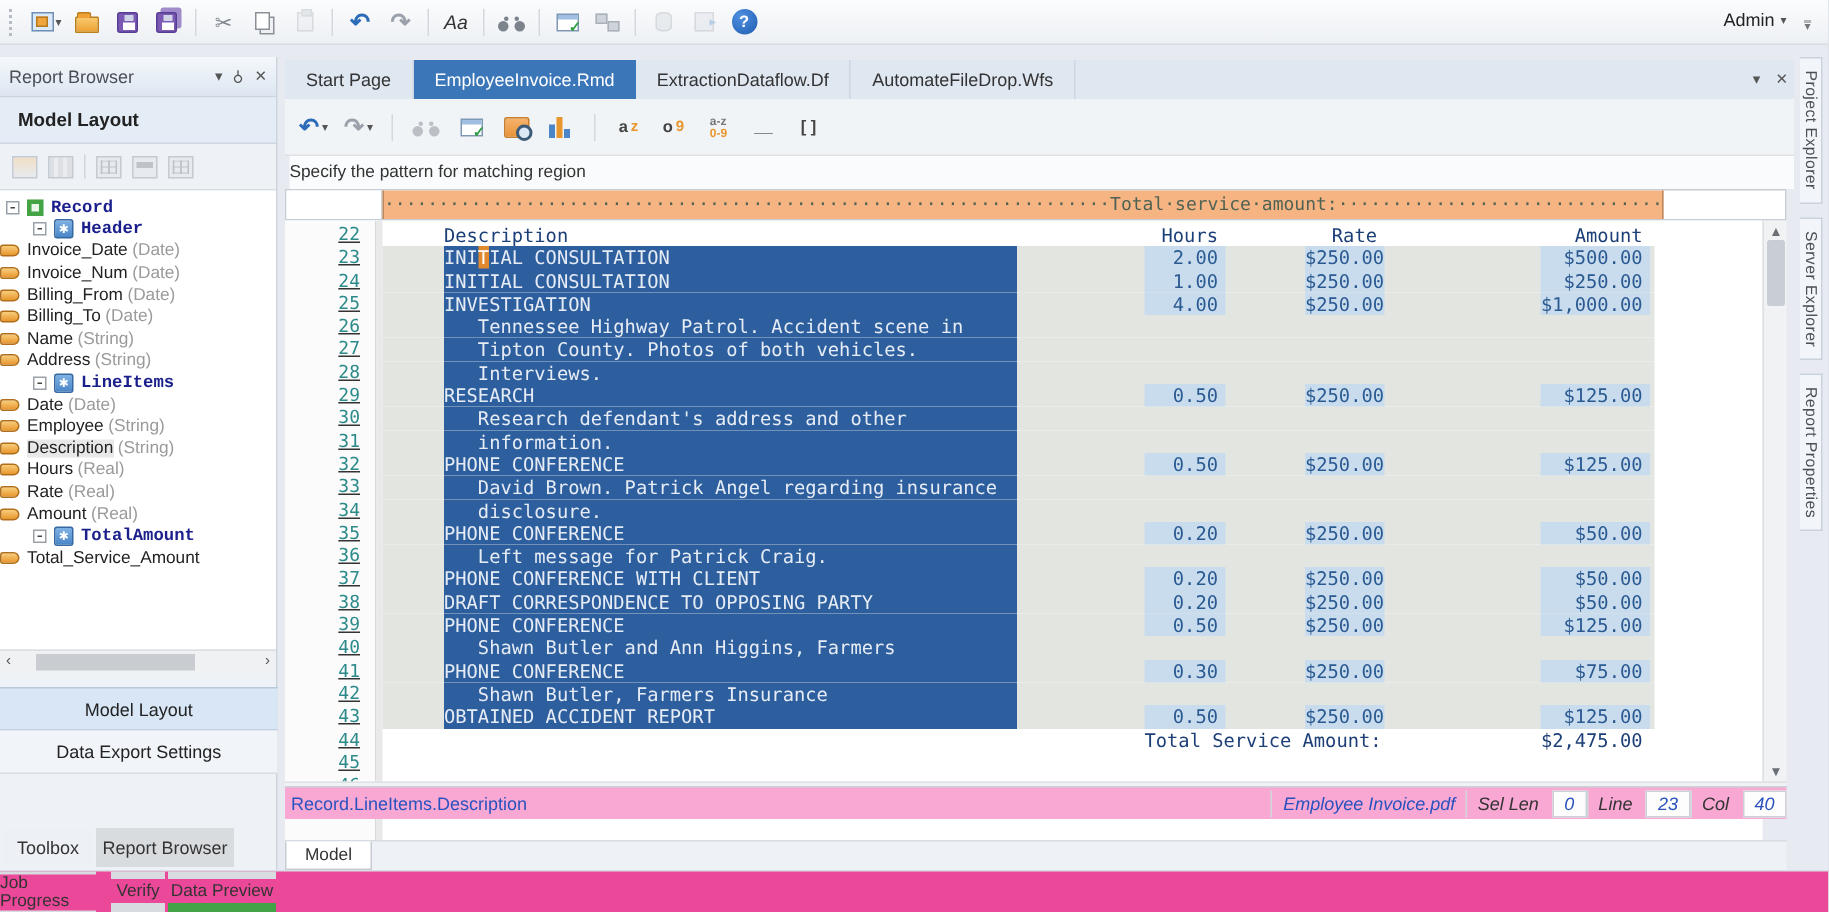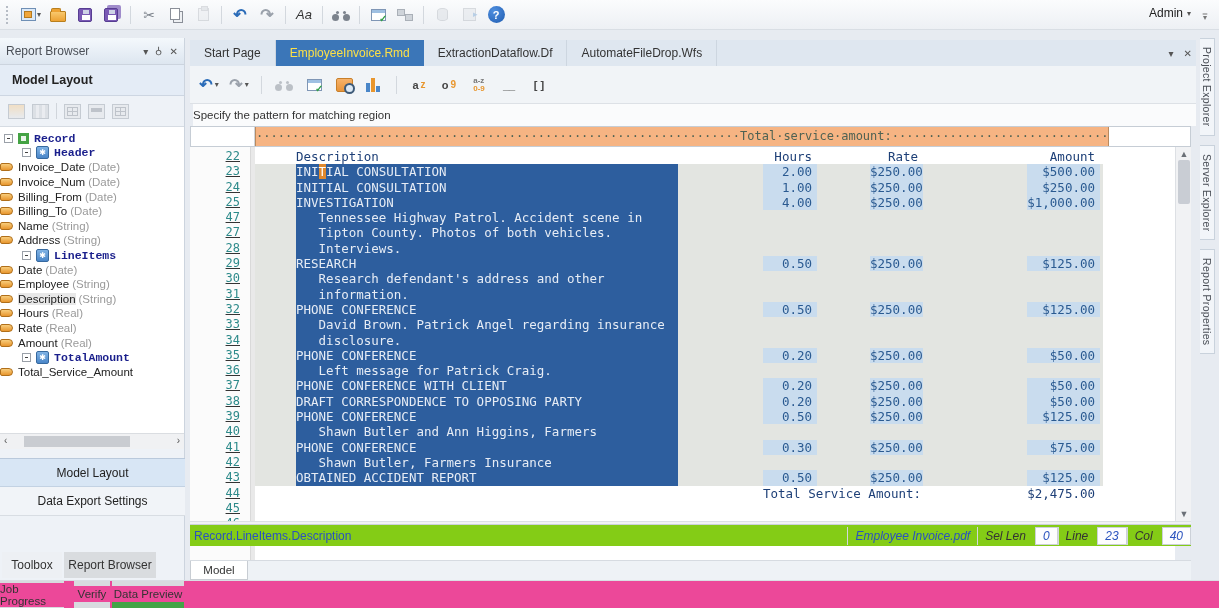--- a/index.html
+++ b/index.html
@@ -92,21 +92,21 @@
   .lp-section { position:absolute; left:0; width:185px; height:29px; display:flex; align-items:center; justify-content:center; font-size:12px; color:#222; }
   .lp-sec1 { top:420px; background:#d8e6f5; border-top:1px solid #b9c9dc; border-bottom:1px solid #c3d2e3; }
   .lp-sec2 { top:449px; background:#f1f4f8; border-bottom:1px solid #d8dde3; }
   .ltab { position:absolute; top:514px; height:26px; display:flex; align-items:center; justify-content:center; color:#333; font-size:12px; }
   .ltab.toolbox { left:2px; width:60px; background:#edf0f4; }
   .ltab.rbrowser { left:64px; width:92px; background:#d9dcdf; }
 
   
   .tabrow { position:absolute; left:190px; top:40px; width:1006px; height:26px; background:#dfe7f0; display:flex; align-items:stretch; }
   .tab { padding:0 14px; display:flex; align-items:center; color:#333; border-right:1px solid #cdd6e0; }
-  .tab.active { background:#3b76b8; color:#fde047; border-right:none; }
+  .tab.active { background:#3b76b8; color:#ffffff; border-right:none; }
   .tabrow-icons { position:absolute; right:4px; top:0; height:26px; display:flex; align-items:center; gap:10px; color:#555; }
   .tabrow-icons span { font-size:10px; }
 
   
   .toolbar2 { position:absolute; left:190px; top:66px; width:1006px; height:38px; background:#f1f4f7;
               border-bottom:1px solid #dde1e6; display:flex; align-items:center; gap:8px; padding-left:8px; }
   .t2btn { min-width:22px; height:26px; display:flex; align-items:center; justify-content:center; gap:2px; }
   .ic-pattern { width:17px; height:14px; background:linear-gradient(#f6b26b,#e8943a); border:1px solid #c87f2a; border-radius:2px; position:relative; }
   .ic-pattern::after { content:""; position:absolute; right:-3px; bottom:-3px; width:7px; height:7px; border:2px solid #3d5a78; border-radius:50%; background:#dce9f5; }
   .ic-chart { width:16px; height:15px; display:flex; align-items:flex-end; gap:1px; }
@@ -149,21 +149,21 @@
 
   
   .vscroll { position:absolute; left:1175px; top:147px; width:16px; height:374px; background:#f1f2f4; border-left:1px solid #dde0e4; }
   .vscroll .ar { position:absolute; left:0; width:16px; text-align:center; color:#6b7077; font-size:9px; }
   .vscroll .thumb { position:absolute; left:2px; top:13px; width:12px; height:44px; background:#c9cdd4; border-radius:2px; }
   .hscroll { position:absolute; left:190px; top:521px; width:1001px; height:17px; background:#f1f2f4; border-top:1px solid #dde0e4; }
   .hscroll .ar { position:absolute; top:2px; color:#6b7077; font-size:10px; }
   .hscroll .thumb { position:absolute; left:335px; top:3px; width:215px; height:11px; background:#c9cdd4; border-radius:2px; }
 
   
-  .statusbar { position:absolute; left:190px; top:524px; width:1001px; height:22px; background:#84cc16;
+  .statusbar { position:absolute; left:190px; top:524px; width:1001px; height:22px; background:#f9a8d4;
                border-top:1px solid #ccd1d8; display:flex; align-items:center; font-size:12px;justify-content:center; }
   .statusbar .lft { flex:1; color:#2a52be; padding-left:4px; }
   .seg { padding:8px 7px; border-left:1px solid #d2d7dd; height:18px; display:flex; align-items:center;font-style:italic; }
   .seg.blue { color:#2a52be; }
   .seg.cellv { background:#fdfdfe; border:1px solid #ccd1d8; margin-left:2px; color:#2a52be; min-width:22px; justify-content:center; }
   .modelrow { position:absolute; left:190px; top:560px; width:1001px; height:20px; background:#eef2f6; border-top:1px solid #d6dbe1; }
   .modeltab { position:absolute; left:0; top:0; width:58px; height:19px; background:#fff; border:1px solid #c8cdd3; border-top:none;
               display:flex; align-items:center; justify-content:center; font-size:11.5px; color:#333; }
   .bottomrow { position:absolute; left:0; top:580px; width:1219px; height:28px; background:#ec4899; border-top:1px solid #d9dee4; }
   .btab { position:absolute; top:0; height:28px; display:flex; flex-direction:column; }
@@ -430,21 +430,21 @@
     <div class="patbox"></div>
     <div class="patorange">···································································Total·service·amount:·············································</div>
   </div>
 
   <div class="doc">
     <div class="doc-gutter" id="gutter">
         <div class="gut-row">22</div>
         <div class="gut-row">23</div>
         <div class="gut-row">24</div>
         <div class="gut-row">25</div>
-        <div class="gut-row">47</div>
+        <div class="gut-row">26</div>
         <div class="gut-row">27</div>
         <div class="gut-row">28</div>
         <div class="gut-row">29</div>
         <div class="gut-row">30</div>
         <div class="gut-row">31</div>
         <div class="gut-row">32</div>
         <div class="gut-row">33</div>
         <div class="gut-row">34</div>
         <div class="gut-row">35</div>
         <div class="gut-row">36</div>

